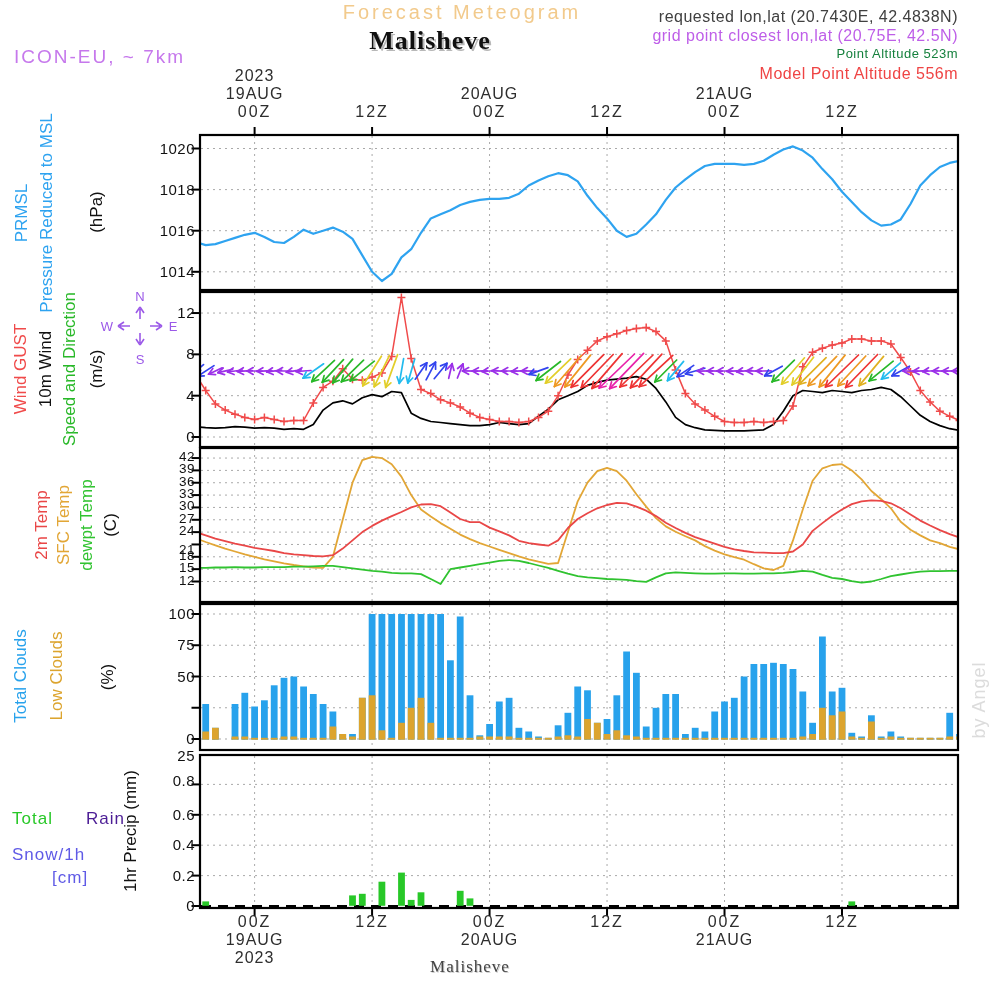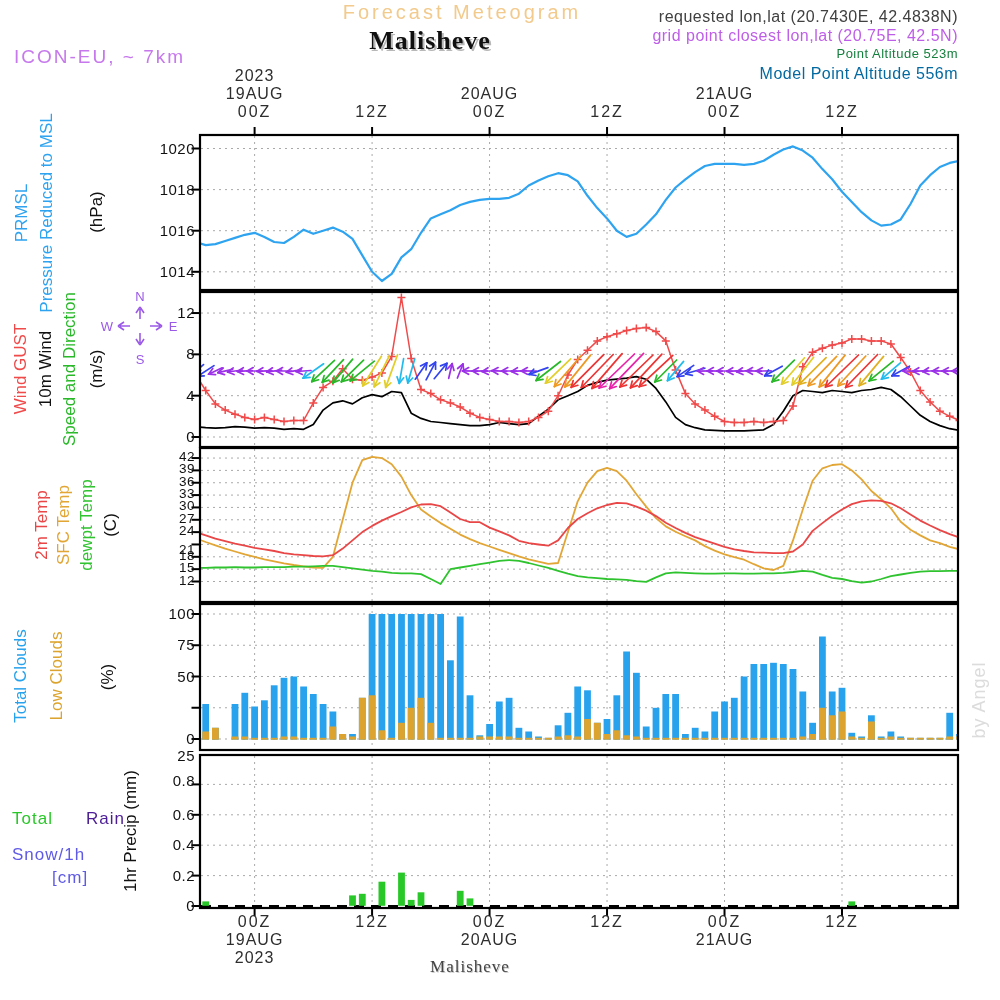--- a/index.html
+++ b/index.html
@@ -20,21 +20,21 @@
 <body>
 
 <div id="page">
 
   <div class="lab ctr" style="left:312px;top:1px;width:300px;font-size:20px;letter-spacing:3px;color:#F2CA8C;">Forecast Meteogram</div>
   <div class="lab ctr serif" style="left:330px;top:26px;width:200px;font-size:26px;font-weight:bold;color:#101010;text-shadow:2px 2px 0 #b8b8b8;letter-spacing:1px;">Malisheve</div>
   <div class="lab" style="left:14px;top:46px;font-size:19px;letter-spacing:2px;color:#C678EC;">ICON-EU, ~ 7km</div>
   <div class="lab rgt" style="left:500px;top:8px;width:458px;font-size:16px;letter-spacing:.5px;color:#404040;">requested lon,lat (20.7430E, 42.4838N)</div>
   <div class="lab rgt" style="left:500px;top:27px;width:458px;font-size:16px;letter-spacing:.5px;color:#BE5EE8;">grid point closest lon,lat (20.75E, 42.5N)</div>
   <div class="lab rgt" style="left:500px;top:46px;width:458px;font-size:13px;letter-spacing:.5px;color:#15803d;">Point Altitude 523m</div>
-  <div class="lab rgt" style="left:500px;top:65px;width:458px;font-size:16px;letter-spacing:.5px;color:#0369a1;">Model Point Altitude 556m</div>
+  <div class="lab rgt" style="left:500px;top:65px;width:458px;font-size:16px;letter-spacing:.5px;color:#ef4444;">Model Point Altitude 556m</div>
 
   <svg id="plot" width="1000" height="1000">
       <defs>
         <clipPath id="cp-pressure">
           <rect x="200" y="135" width="758" height="155"></rect>
         </clipPath>
         <clipPath id="cp-wind">
           <rect x="200" y="292" width="758" height="155"></rect>
         </clipPath>
         <clipPath id="cp-temp">

